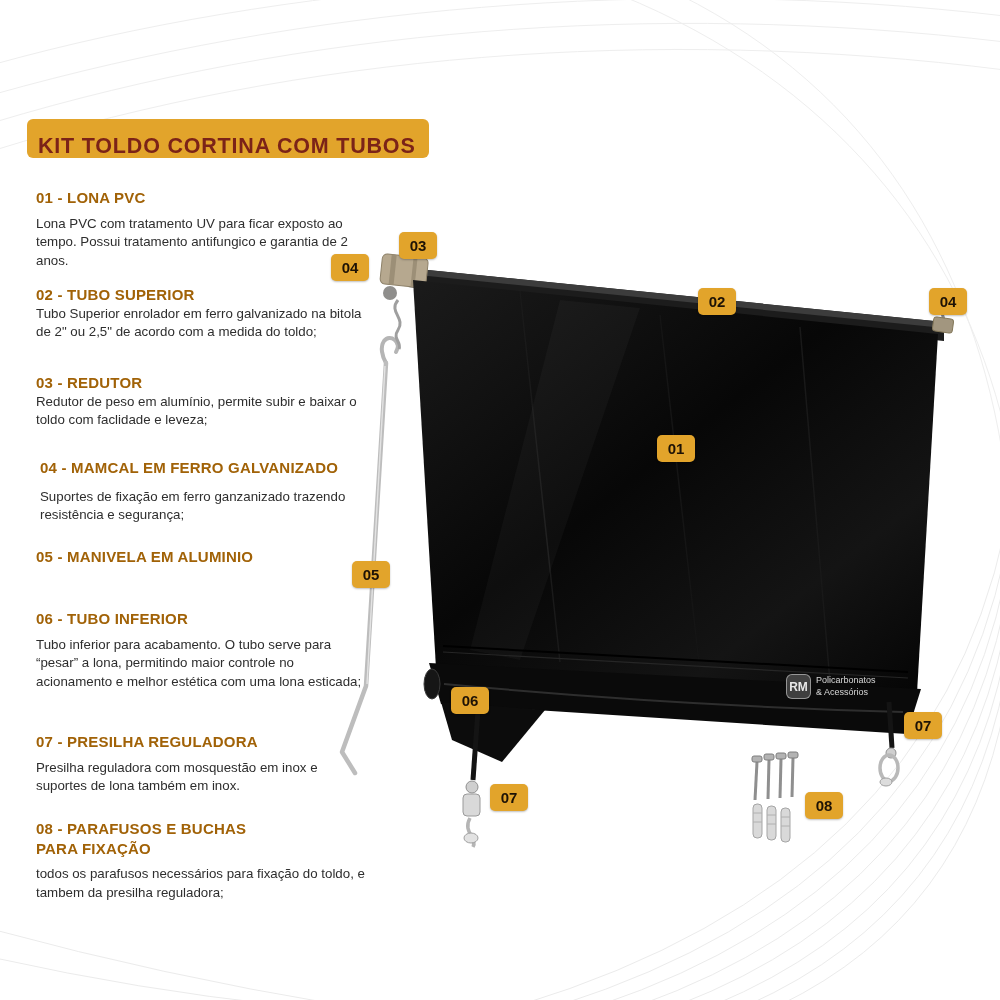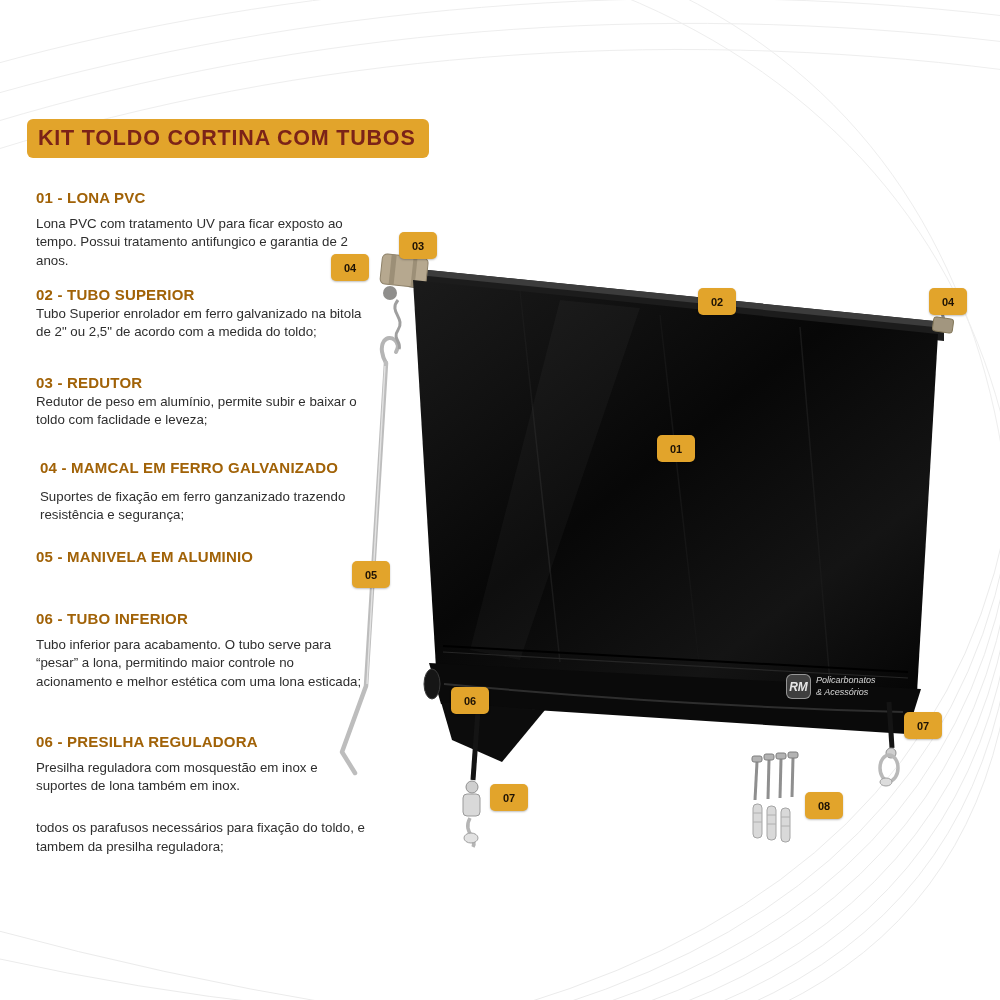--- a/index.html
+++ b/index.html
@@ -3,41 +3,41 @@
 <meta charset="utf-8">
 <style>
   * { margin:0; padding:0; box-sizing:border-box; }
   html,body { width:1000px; height:1000px; }
   body { font-family:"Liberation Sans", sans-serif; background:#ffffff; }
   .canvas { position:relative; width:1000px; height:1000px; background:#fff; overflow:hidden; }
   .bg-decor { position:absolute; inset:0; pointer-events:none; }
 
   .title-badge {
     position:absolute; left:27px; top:119px; height:39px;
-    padding:0 13px 0 11px; background:var(--accent-yellow,#E2A42B);
+    padding:8px 13px 0 11px; background:var(--accent-yellow,#E2A42B);
     border-radius:6px; color:var(--title-text,#7B2318);
     font-size:21.5px; font-weight:bold; letter-spacing:0.8px; line-height:39px;
     white-space:nowrap;
   }
 
   .item { position:absolute; left:36px; width:334px; }
   .item .hd { font-size:15px; font-weight:bold; color:#a16207; letter-spacing:0.2px; margin-bottom:7px; line-height:1.3; }
   .item .bd { font-size:13.3px; color:var(--body-text,#2e2e2e); line-height:1.42; }
 
   .badge {
     position:absolute; width:38px; height:27px;
     background:var(--accent-yellow,#E2A42B); border-radius:5px;
-    color:#1d1205; font-weight:bold; font-size:11px;
+    color:#1d1205; font-weight:bold; font-size:15px;
     display:flex; align-items:center; justify-content:center;
     box-shadow:0 1px 2px rgba(0,0,0,0.25);
   }
 
   .product-svg { position:absolute; inset:0; }
 
-  .watermark { position:absolute; left:786px; top:674px; display:flex; align-items:center; gap:5px;font-style:italic; }
+  .watermark { position:absolute; left:786px; top:674px; display:flex; align-items:center; gap:5px; }
   .wm-box {
     width:25px; height:25px; border-radius:6px;
     background:rgba(255,255,255,0.22); border:1px solid rgba(255,255,255,0.45);
     color:rgba(255,255,255,0.88); font-size:12px; font-weight:bold;
     display:flex; align-items:center; justify-content:center;
   }
   .wm-text { color:rgba(255,255,255,0.82); font-size:9px; line-height:1.25; }
 </style>
 </head>
 <body>
@@ -86,24 +86,25 @@
     <div class="bd">Suportes de fixação em ferro ganzanizado trazendo resistência e segurança;</div>
   </div>
   <div class="item" style="top:547px">
     <div class="hd">05 - MANIVELA EM ALUMINIO</div>
   </div>
   <div class="item" style="top:609px">
     <div class="hd">06 - TUBO INFERIOR</div>
     <div class="bd">Tubo inferior para acabamento. O tubo serve para “pesar” a lona, permitindo maior controle no acionamento e melhor estética com uma lona esticada;</div>
   </div>
   <div class="item" style="top:732px">
-    <div class="hd">06 - PRESILHA REGULADORA</div>
+    <div class="hd">07 - PRESILHA REGULADORA</div>
     <div class="bd">Presilha reguladora com mosquestão em inox e suportes de lona também em inox.</div>
   </div>
   <div class="item" style="top:819px">
+    <div class="hd" style="max-width:235px">08 - PARAFUSOS E BUCHAS PARA FIXAÇÃO</div>
     <div class="bd">todos os parafusos necessários para fixação do toldo, e tambem da presilha reguladora;</div>
   </div>
 
   <svg class="product-svg" viewBox="0 0 1000 1000">
     <defs>
       <linearGradient id="tarpGrad" x1="0" y1="0" x2="1" y2="1">
         <stop offset="0" stop-color="#1b1b1b"></stop>
         <stop offset="0.45" stop-color="#070707"></stop>
         <stop offset="0.75" stop-color="#141414"></stop>
         <stop offset="1" stop-color="#040404"></stop>

